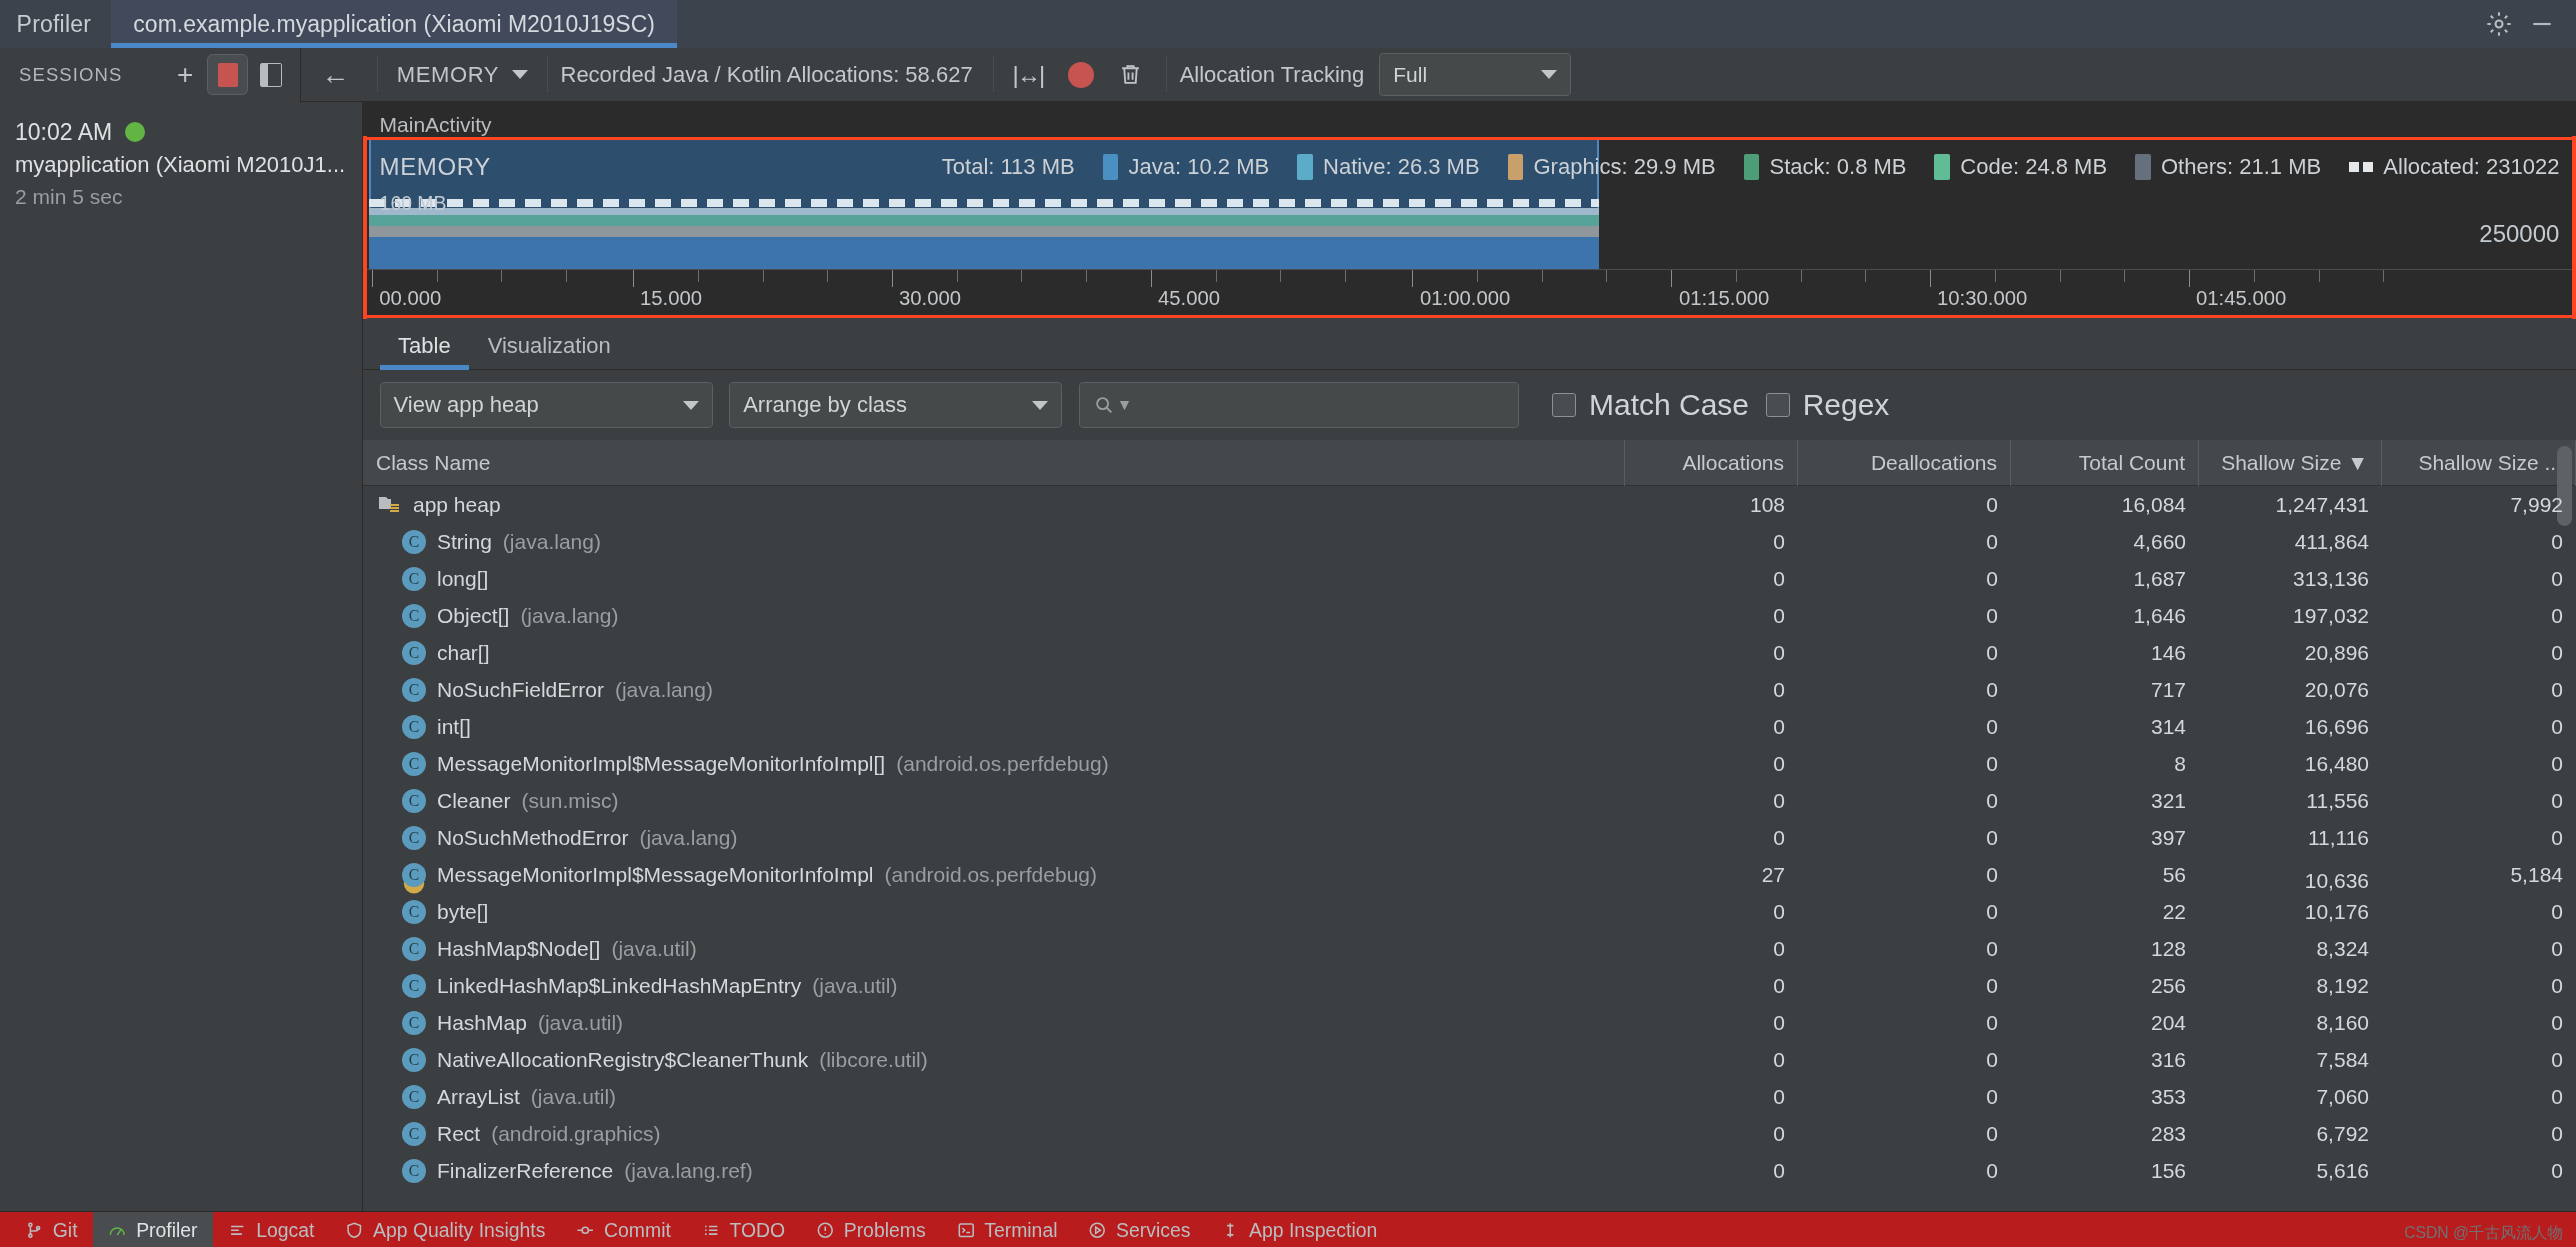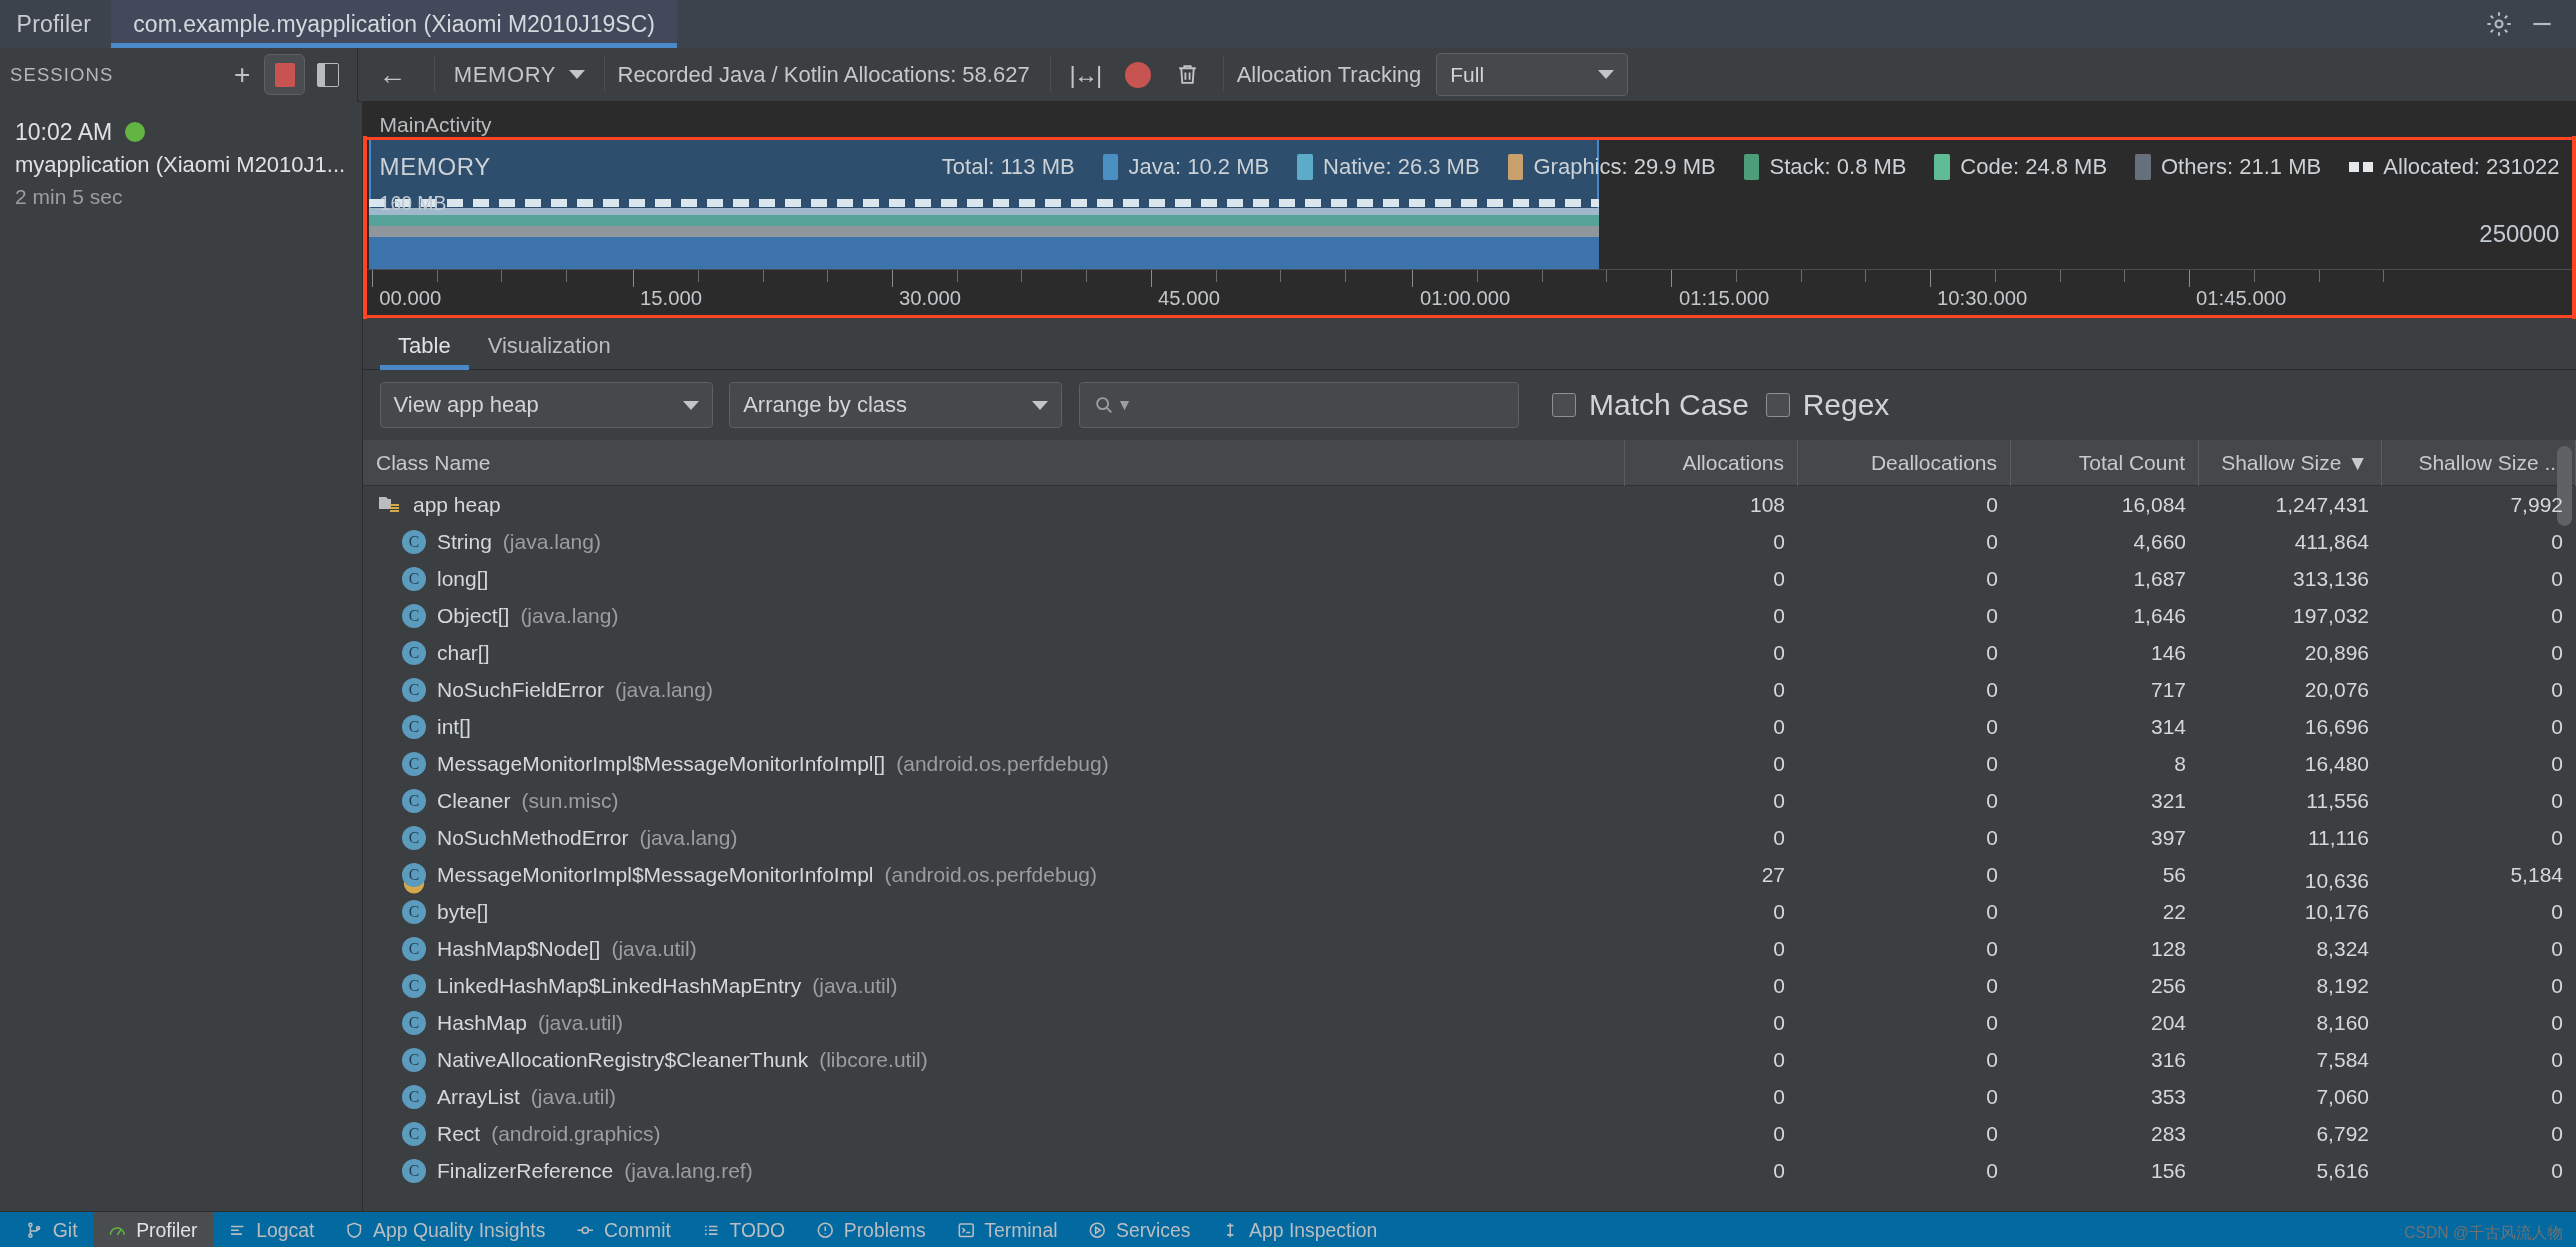--- a/index.html
+++ b/index.html
@@ -31,22 +31,22 @@
     width:43px; height:43px; display:flex; align-items:center; justify-content:center;
     color:#b6bbc0;
   }
 
   
   .toolbar{
     height:54px; background:#3c3f41; display:flex; align-items:center; flex:0 0 54px;
     border-bottom:0.9px solid #2b2b2b;
   }
   .sessions-head{
-    width:358px; height:54px; display:flex; align-items:center;
-    background:#3c3f41; border-right:0.9px solid #2b2b2b; padding-left:10px;
+    width:301px; height:54px; display:flex; align-items:center;
+    background:#3c3f41; border-right:0.9px solid #2b2b2b; padding-left:19px;
   }
   .sessions-head .ttl{ color:#b4b8bb; font-size:18.5px; letter-spacing:1.1px; }
   .sessions-head .sp{ flex:1; }
   .icn-btn{
     width:37px;height:37px;display:flex;align-items:center;justify-content:center;
     color:#c0c4c7; font-size:28px; line-height:1;
   }
   .stop-btn{
     width:41px;height:41px;display:flex;align-items:center;justify-content:center;
     border:0.9px solid #5d6164; border-radius:5.5px; background:#4a4d50; margin:0 3.7px;
@@ -178,21 +178,21 @@
     width:24px;height:24px;border-radius:50%;background:#5b9bbd; color:#1f3d4d;
     font-size:15.7px; display:flex;align-items:center;justify-content:center; flex:0 0 24px;
     font-family:"Liberation Serif", serif;
   }
   .heap-ico{ width:26px;height:24px;position:relative;flex:0 0 26px;}
   .pkg{ color:#9a9ea1; }
   .scrollbar{ position:absolute; right:3.7px; top:5.5px; width:15px; height:80px; border-radius:7.4px; background:#5e6265; }
 
   
   .statusbar{
-    height:37px; background:#0369a1; display:flex; align-items:center;
+    height:37px; background:#b91c1c; display:flex; align-items:center;
     border-top:0.9px solid #2b2b2b; flex:0 0 37px; padding-left:9.2px;
   }
   .sb-item{ display:flex; align-items:center; gap:8.3px; padding:0 15px; color:#b9bdc0; font-size:19.4px; height:37px;}
   .sb-item.act{ background:#4a4d50; color:#e0e3e5; }
   .sb-ico{ width:20.3px; height:20.3px; display:flex; align-items:center; justify-content:center; color:#b9bdc0;}
   .watermark{ position:absolute; right:13px; bottom:3.7px; color:#6e7275; font-size:15.7px; }
 </style>
 </head>
 <body>
 

